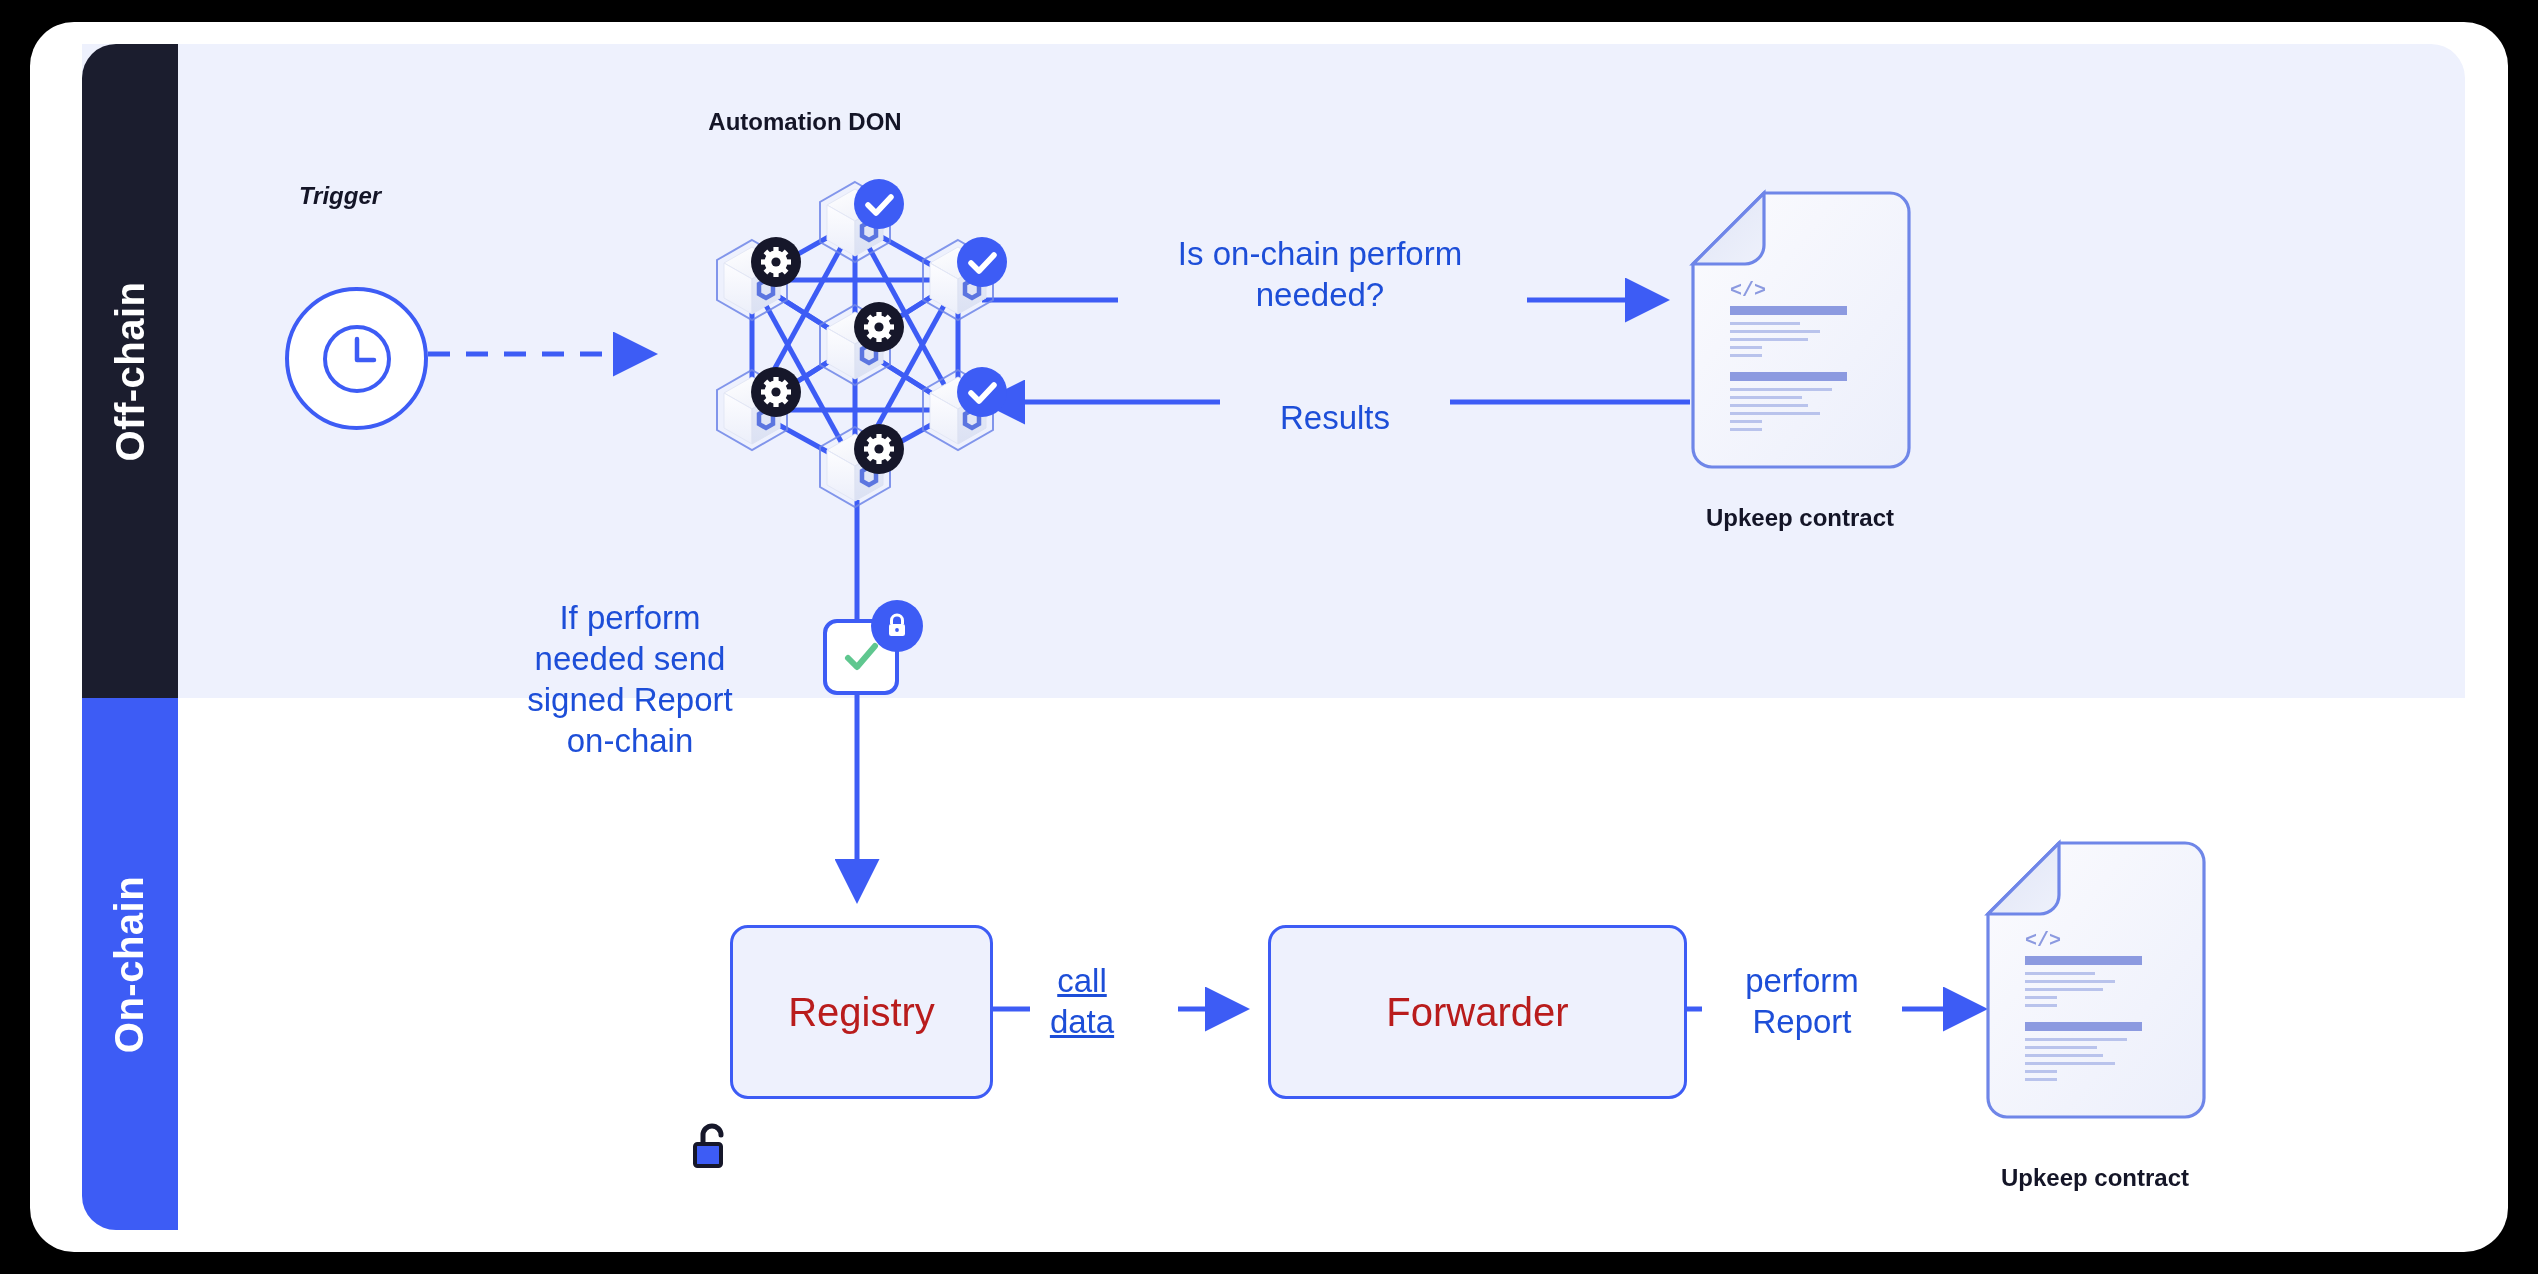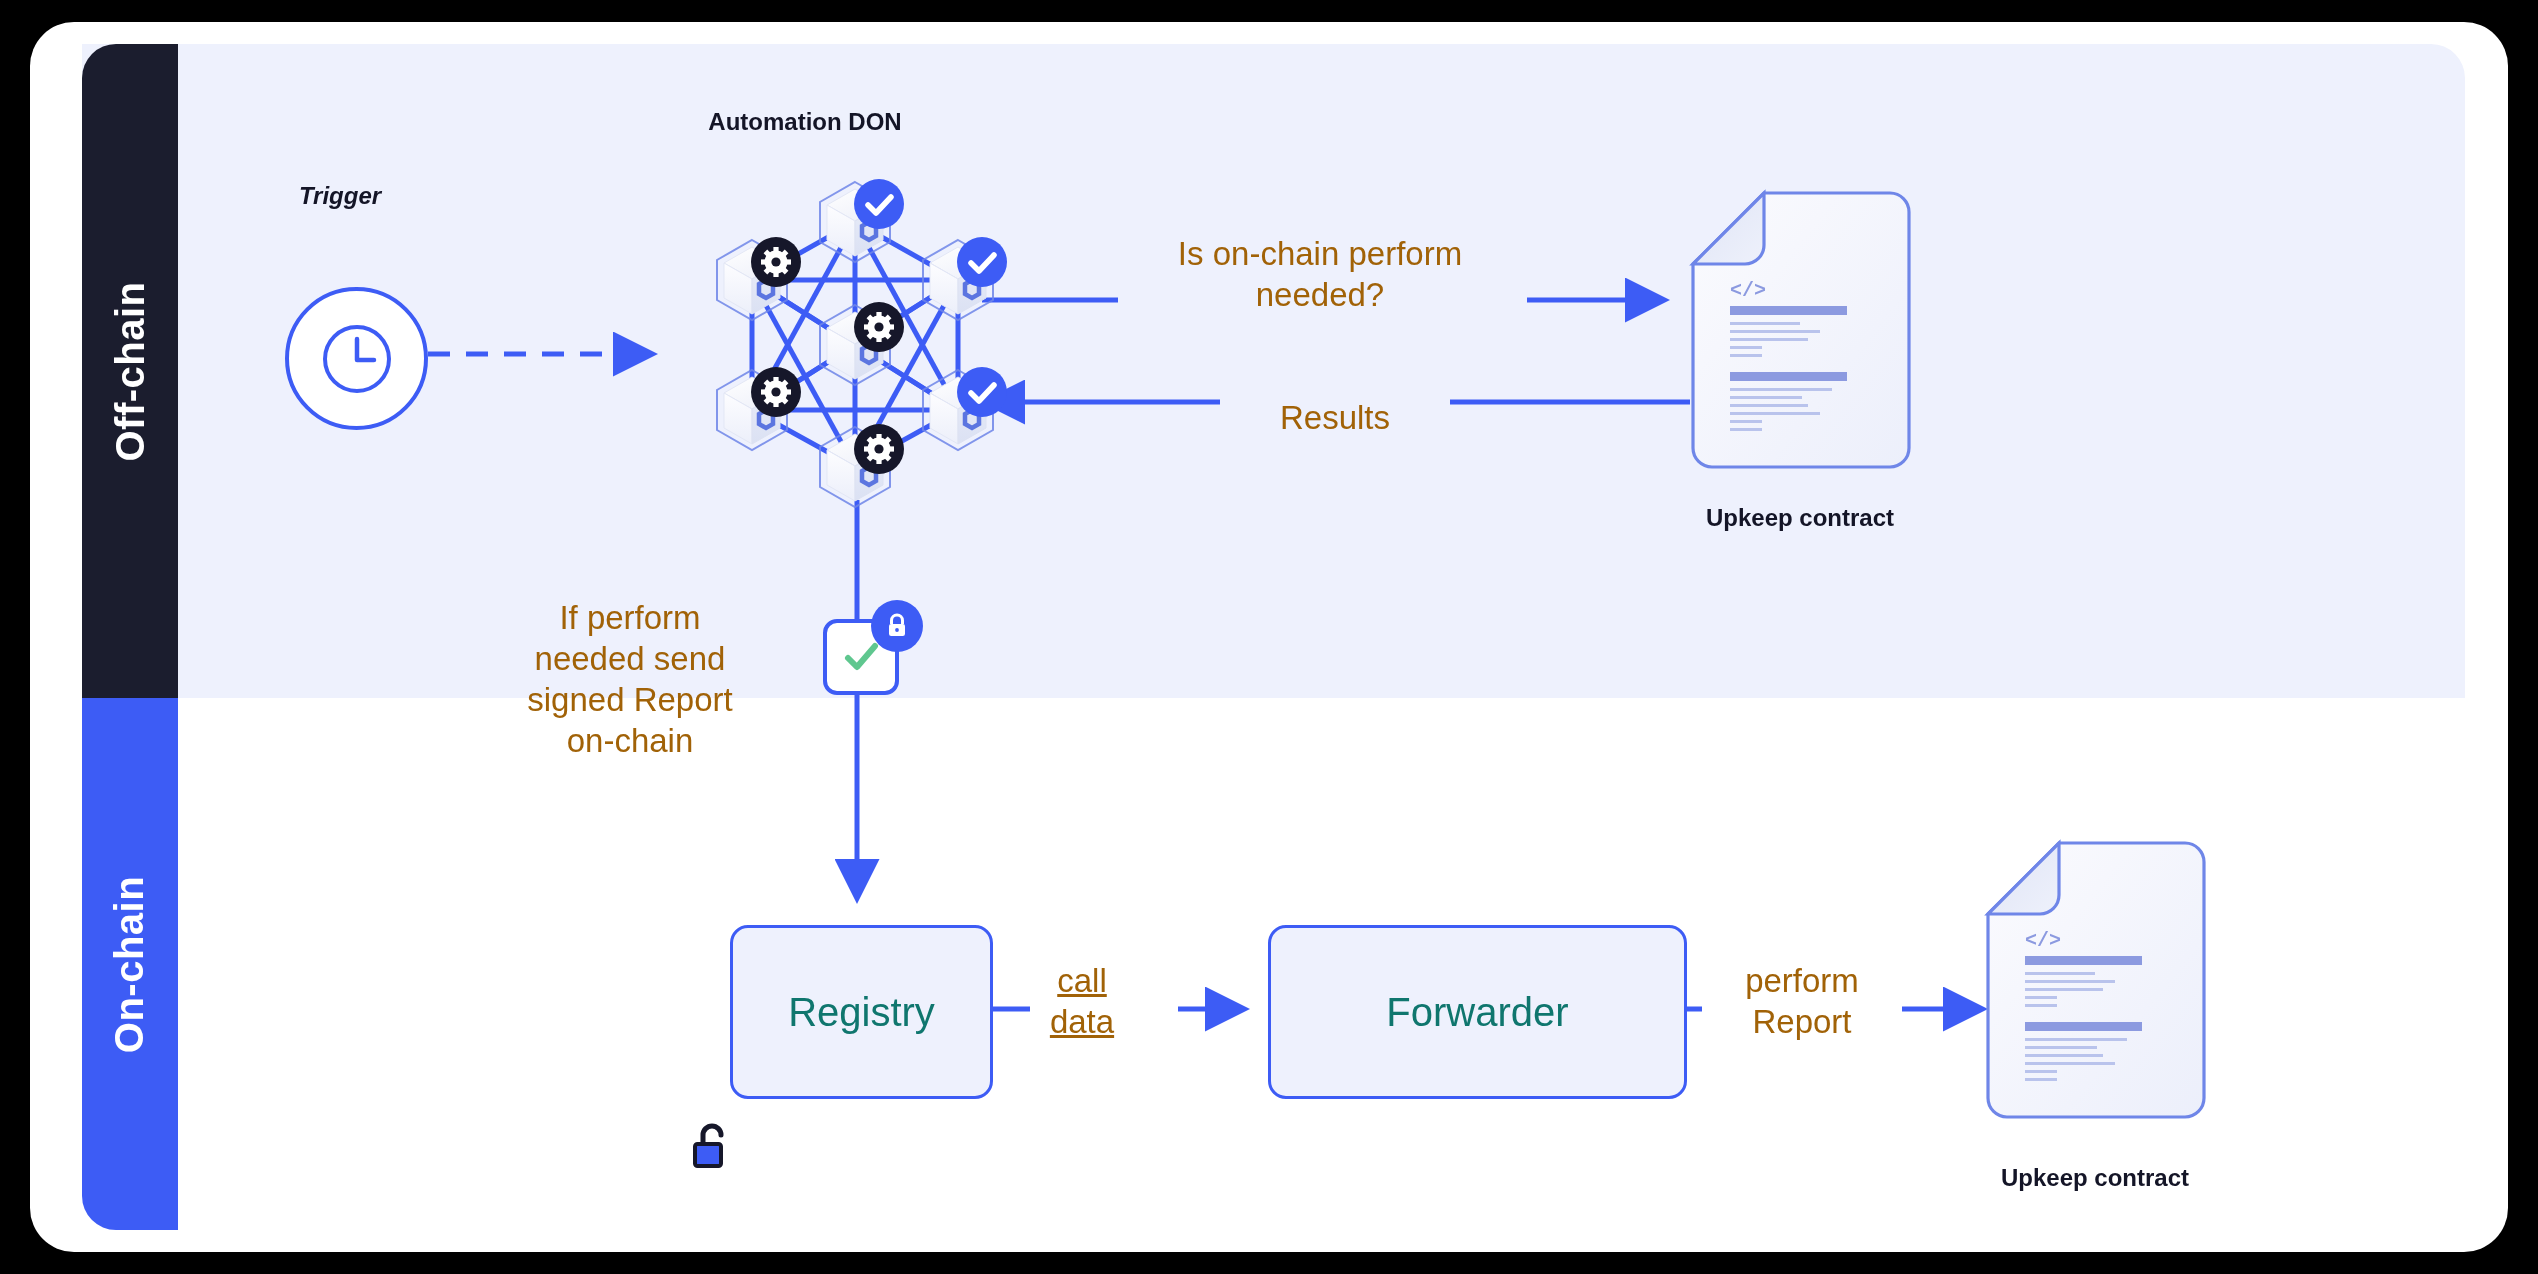--- a/index.html
+++ b/index.html
@@ -21,39 +21,39 @@
   .rail{position:absolute;width:96px;display:flex;align-items:center;
         justify-content:center;}
   .rail span{transform:rotate(-90deg);white-space:nowrap;color:#fff;
              font-weight:bold;font-size:40px;letter-spacing:.5px;}
   #rail-offchain{left:52px;top:22px;height:654px;background:#1b1d2e;
                  border-radius:34px 0 0 0;}
   #rail-onchain{left:52px;top:676px;height:532px;background:#3d5cf5;
                 border-radius:0 0 0 34px;}
 
   
-  .lbl{position:absolute;color:#a16207;font-size:33px;line-height:41px;
+  .lbl{position:absolute;color:#1d4ed8;font-size:33px;line-height:41px;
        text-align:center;white-space:pre-line;}
   .hdr{position:absolute;color:#141527;font-weight:bold;font-size:24px;
        text-align:center;white-space:nowrap;}
 
   
   #trigger-title{left:190px;top:160px;width:240px;font-style:italic;}
   #trigger-circle{position:absolute;left:255px;top:265px;width:135px;height:135px;
                   border:4px solid #3d5cf5;border-radius:50%;background:#fff;
                   display:flex;align-items:center;justify-content:center;}
 
   
   #don-title{left:585px;top:86px;width:380px;}
   #don{position:absolute;left:660px;top:140px;width:330px;height:360px;}
 
   
   .flowbox{position:absolute;background:#eef1fd;border:3px solid #3d5cf5;
            border-radius:18px;display:flex;align-items:center;
-           justify-content:center;color:#0f766e;font-size:40px;}
+           justify-content:center;color:#b91c1c;font-size:40px;}
   #registry-box{left:700px;top:903px;width:257px;height:168px;}
   #forwarder-box{left:1218px;top:903px;width:413px;height:168px;margin-left:20px;}
 
   
   .doc{position:absolute;}
   #doc-top{left:1660px;top:168px;width:222px;height:280px;}
   #doc-bottom{left:1955px;top:818px;width:222px;height:280px;}
   #doc-top-caption{left:1535px;top:482px;width:470px;}
   #doc-bottom-caption{left:1830px;top:1142px;width:470px;}
 

